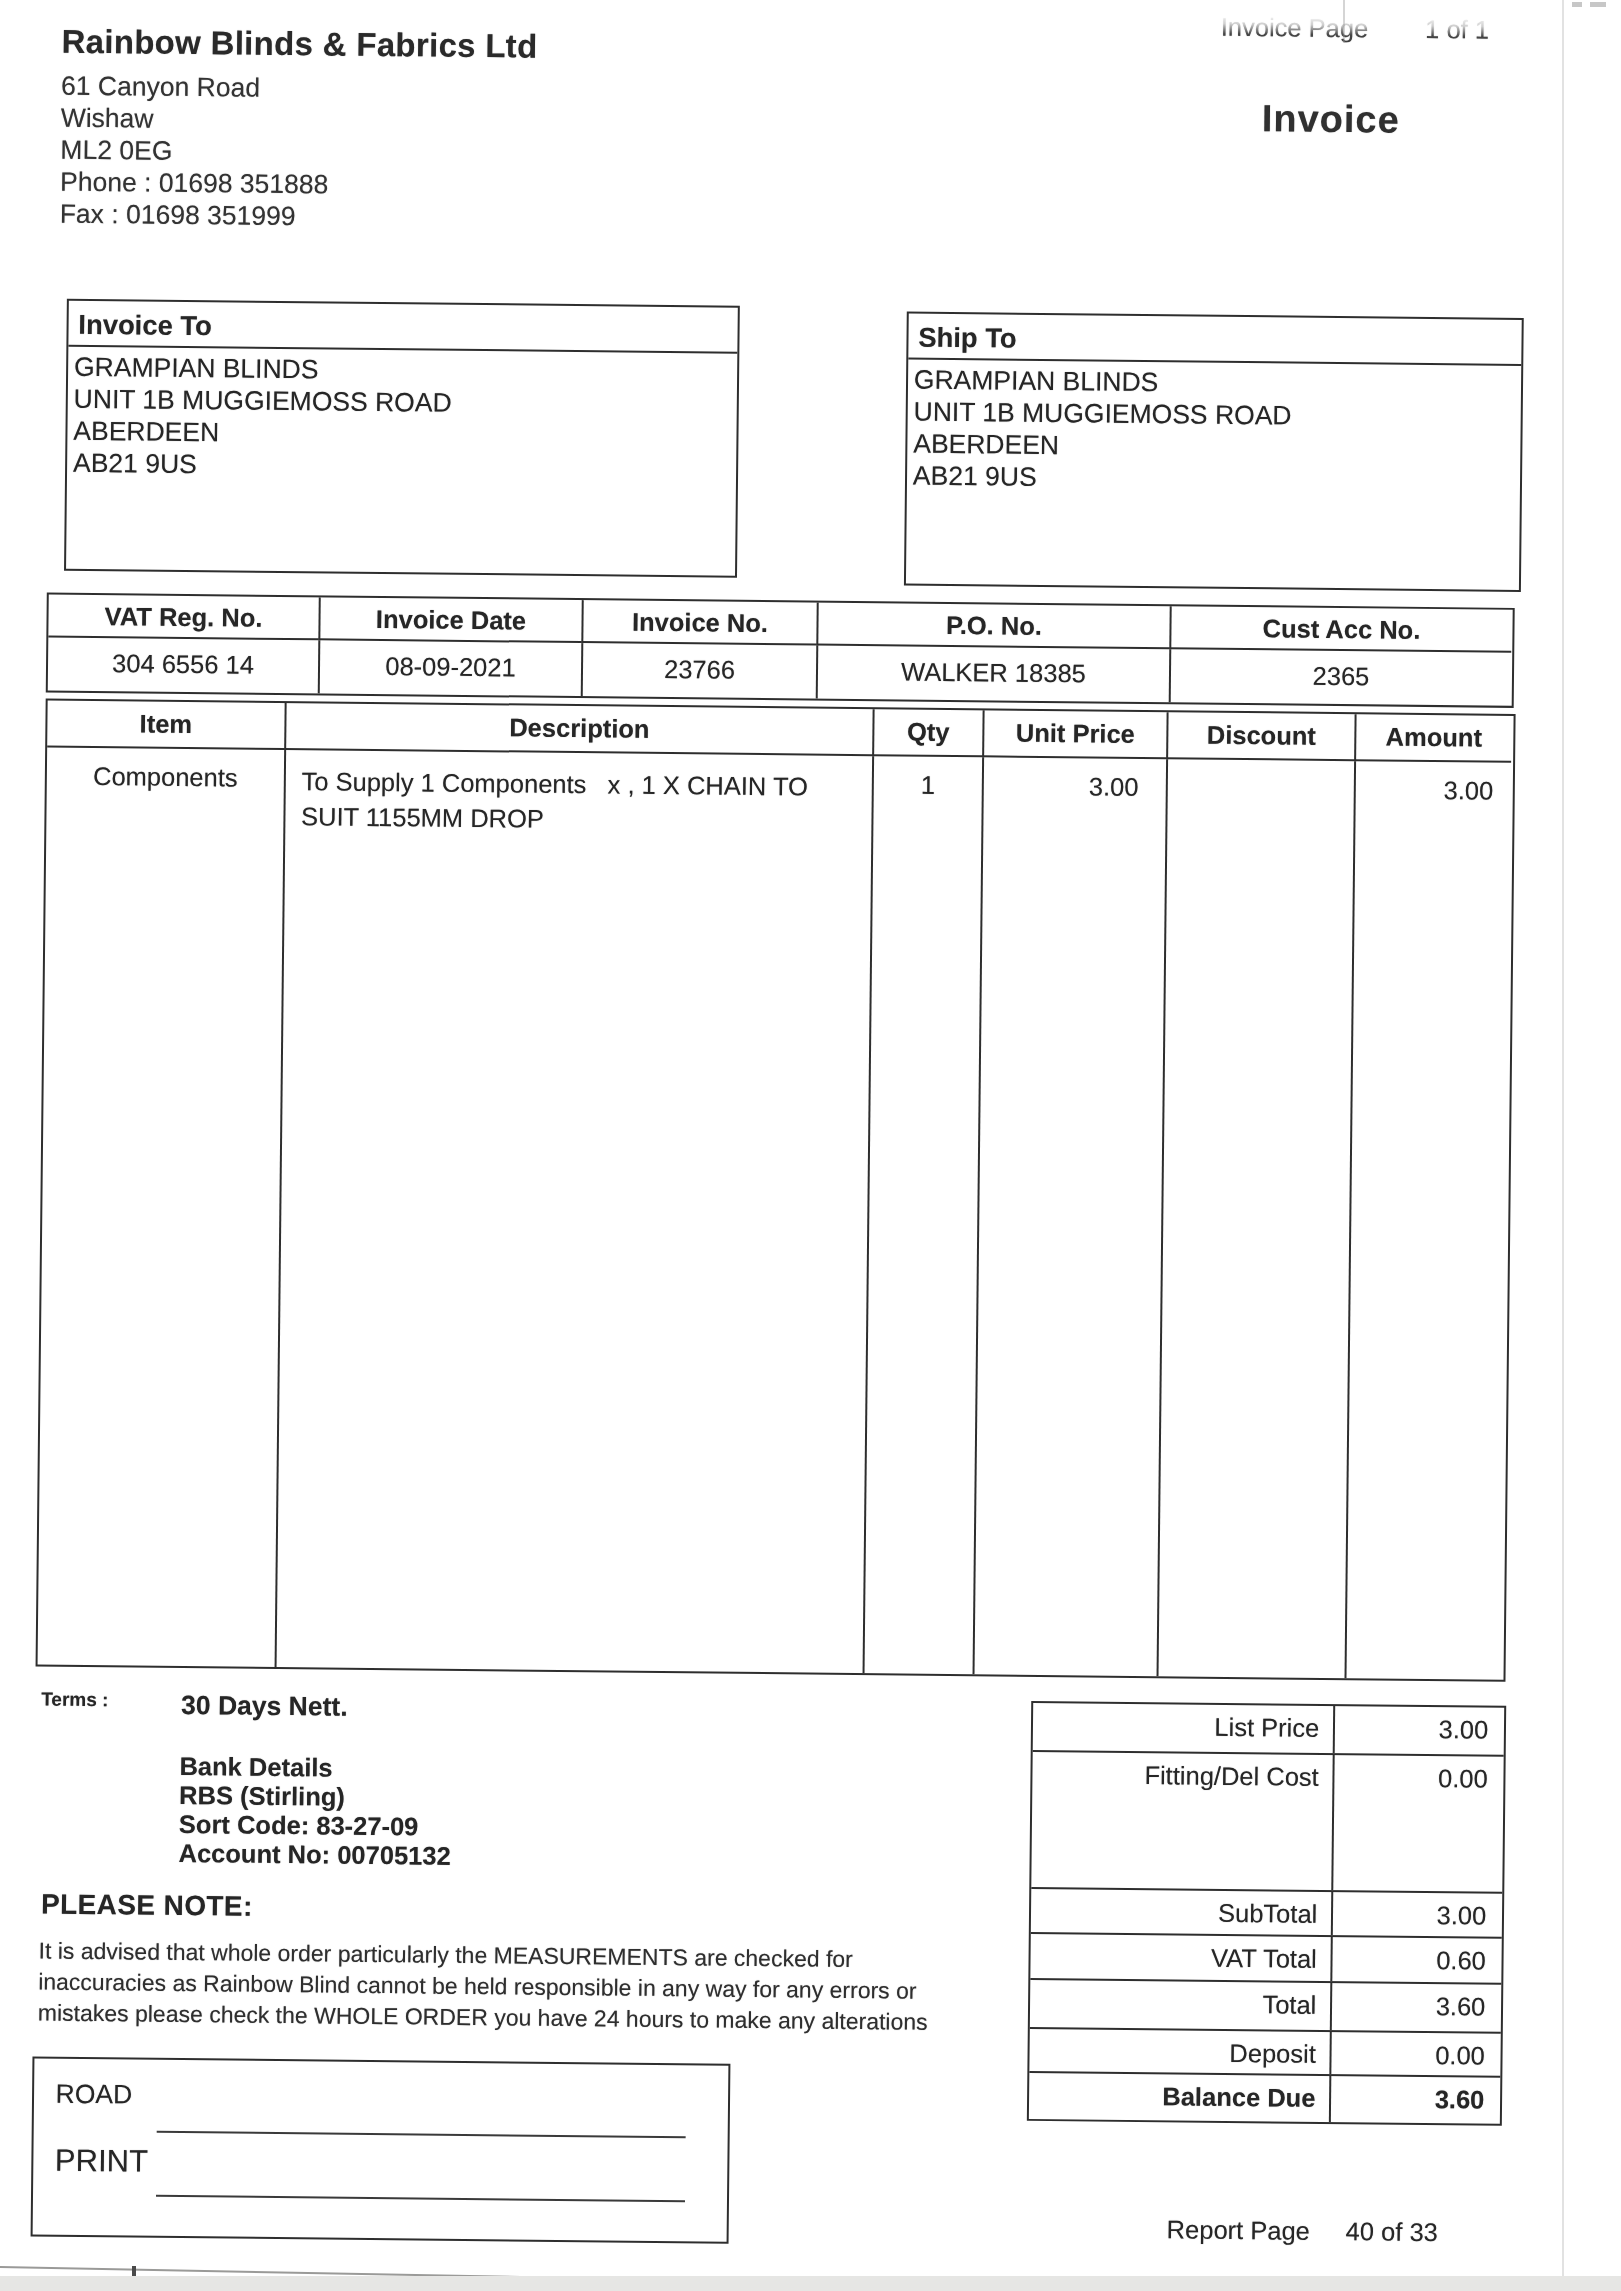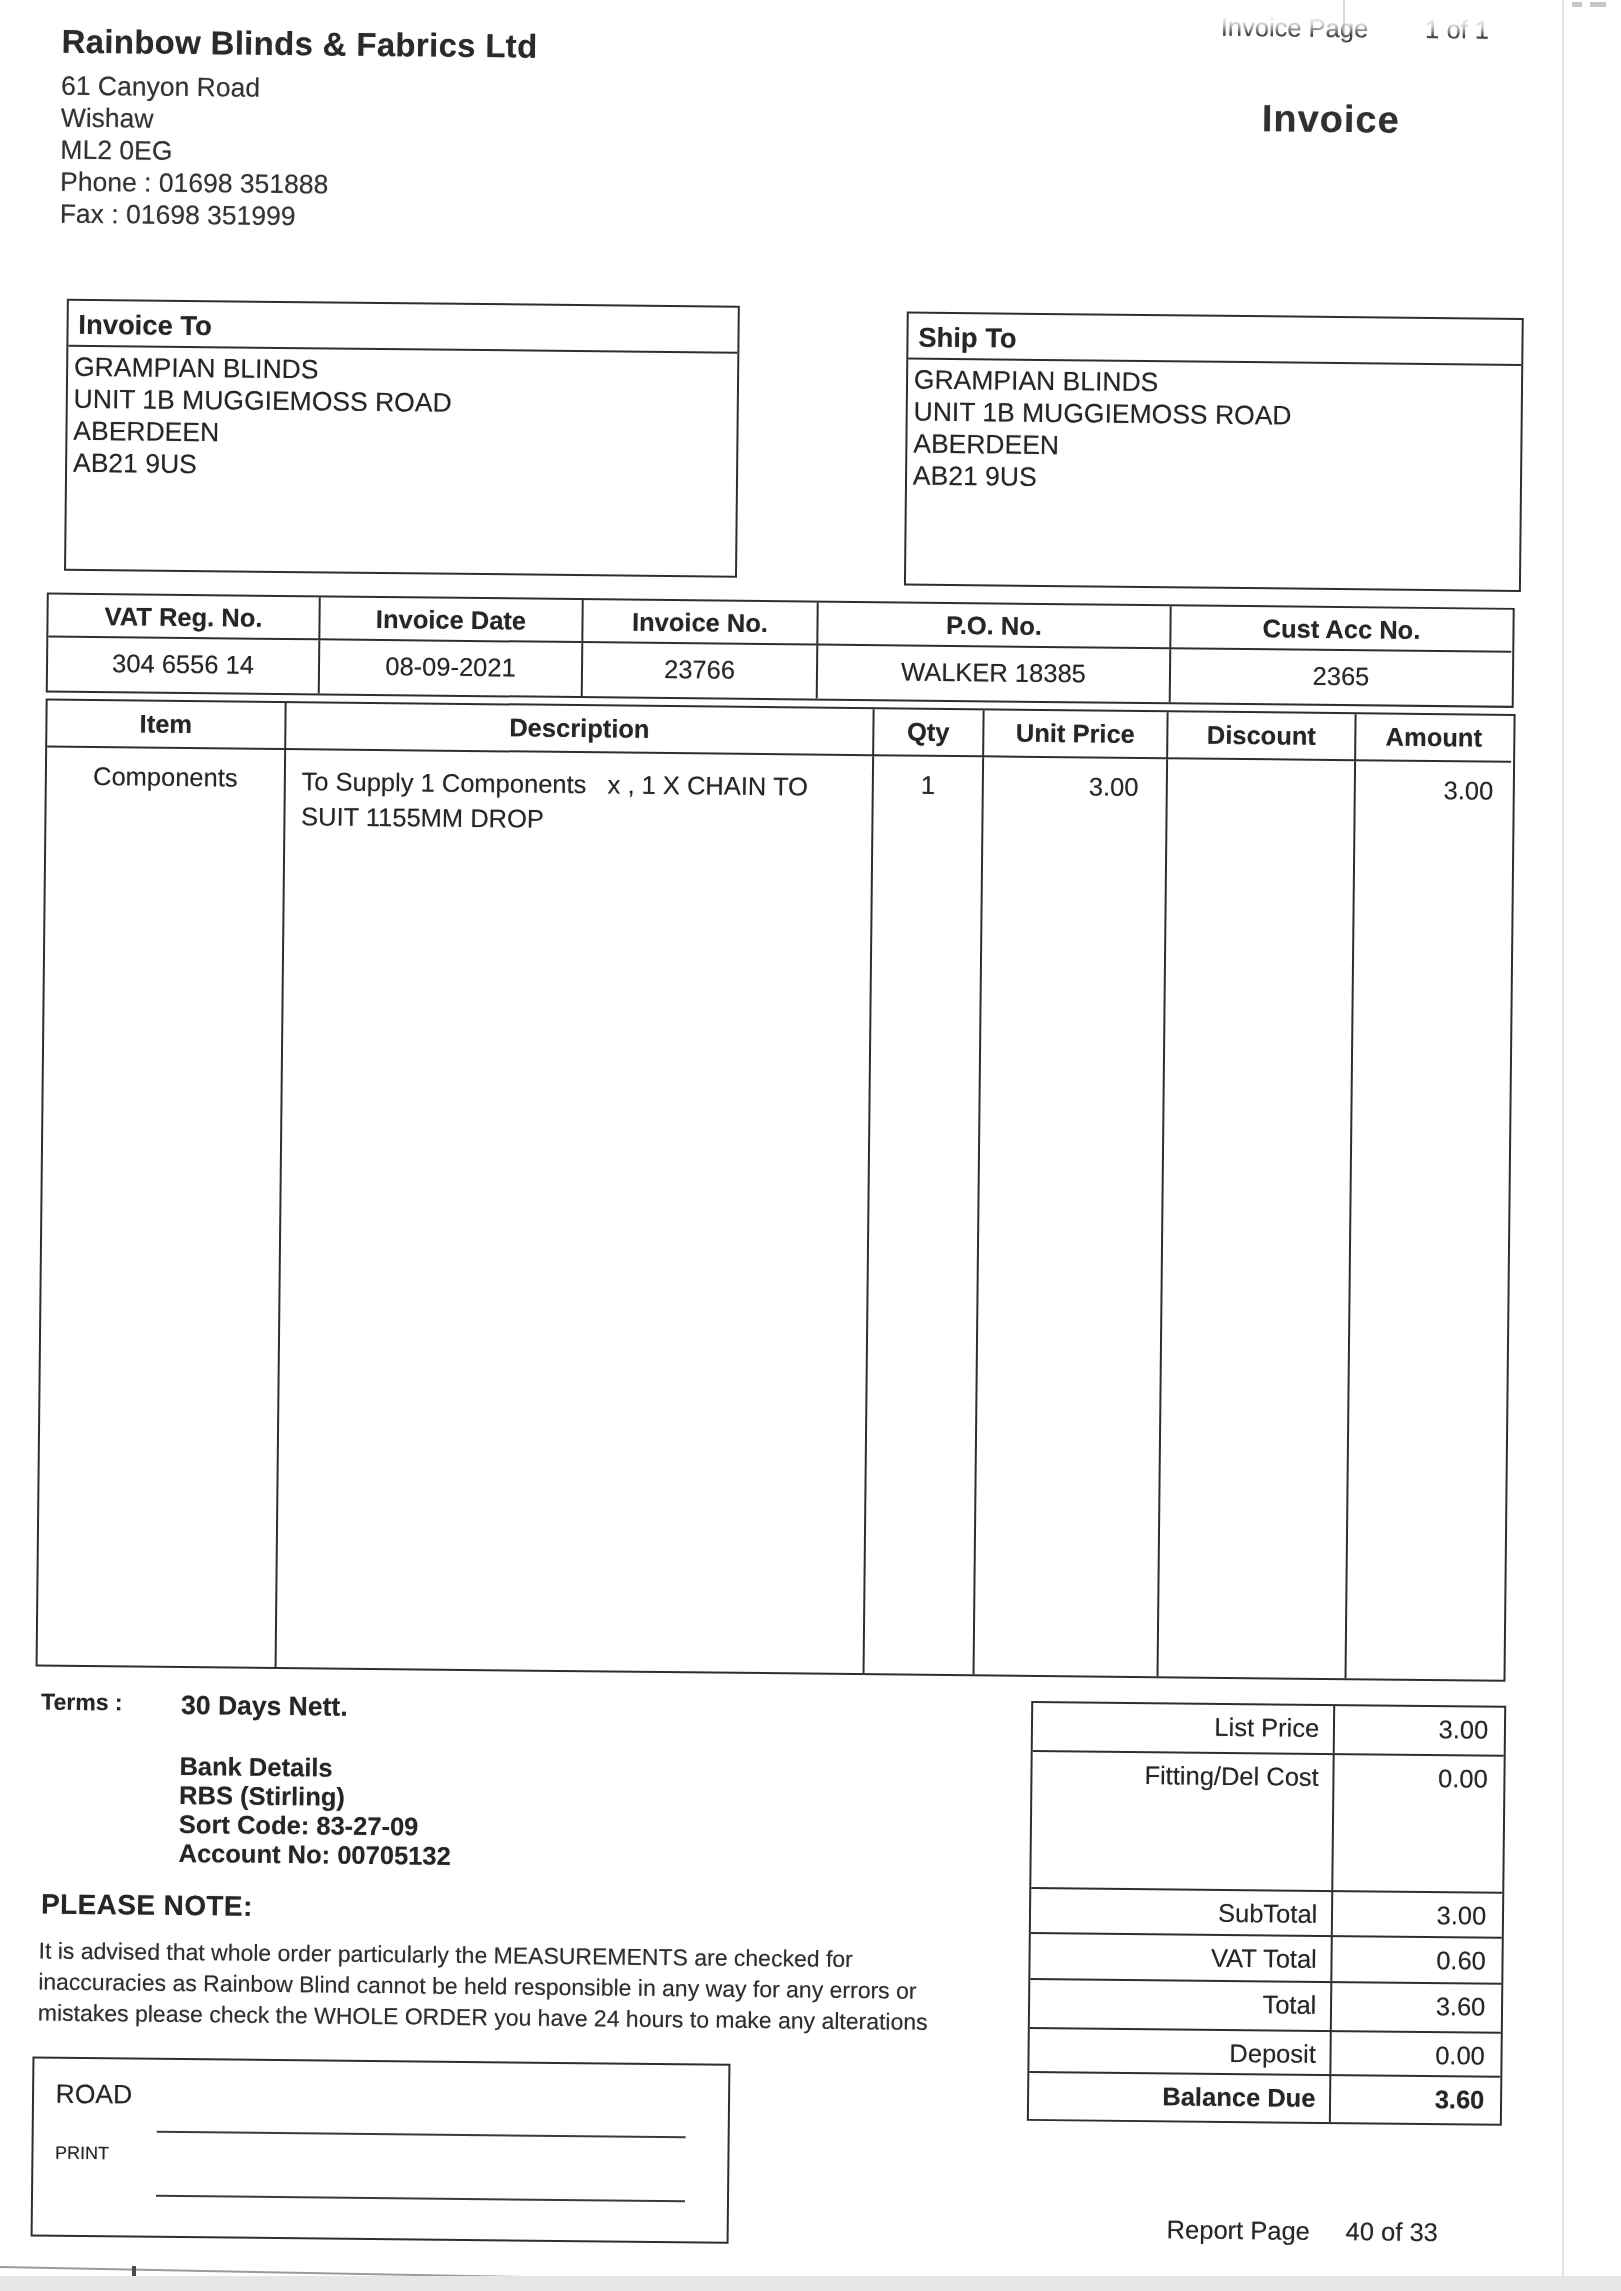--- a/index.html
+++ b/index.html
@@ -48,21 +48,21 @@
   .items>div:not(:nth-child(1)):not(:nth-child(7)){border-left:2px solid #2e2e2e;}
   .items .ih{font-weight:bold;text-align:center;border-bottom:2px solid #2e2e2e;padding-top:7.8px;}
   .items .ic{padding-top:13.7px;}
   .ic.c-item{text-align:center;}
   .ic.c-desc{padding-left:15.7px;padding-right:9.8px;white-space:pre-wrap;line-height:35px;}
   .ic.c-qty{text-align:center;}
   .ic.c-unit{text-align:right;padding-right:27.4px;}
   .ic.c-amt{text-align:right;padding-right:17.6px;}
 
   
-  .terms-label{left:59px;top:1688px;font-size:23px;font-weight:bold;}
+  .terms-label{left:59px;top:1688px;font-size:19px;font-weight:bold;}
   .terms-value{left:199px;top:1688px;font-size:26.5px;font-weight:bold;}
   .bank{left:198px;top:1750px;font-size:25.5px;font-weight:bold;line-height:29px;}
   .note-title{left:61px;top:1888px;font-size:28px;font-weight:bold;letter-spacing:0.4px;}
   .note-body{left:59px;top:1935px;width:990px;font-size:23px;line-height:31px;white-space:pre-wrap;color:#2e2e2e;}
 
   
   .totals{left:1049px;top:1690px;width:475px;border:2.9px solid #2e2e2e;}
   .trow{display:flex;}
   .trow + .trow{border-top:2px solid #2e2e2e;}
   .trow .tl{width:302px;border-right:2px solid #2e2e2e;text-align:right;
@@ -72,21 +72,21 @@
   .trow:nth-child(2){height:137px;}
   .trow:nth-child(3){height:45px;}
   .trow:nth-child(4){height:46px;}
   .trow:nth-child(5){height:49px;}
   .trow:nth-child(6){height:44px;}
   .trow:nth-child(7){height:48px;font-weight:bold;}
 
   
   .sign-box{left:54px;top:2056px;width:698px;height:180px;border:2.9px solid #2e2e2e;}
   .sign-label{position:absolute;left:21.6px;top:19.6px;font-size:26.5px;}
-  .print-label{position:absolute;left:21.6px;top:84px;font-size:18px;}
+  .print-label{position:absolute;left:21.6px;top:84px;font-size:31px;}
   .sig-line{position:absolute;left:123px;width:529px;border-top:2px solid #3a3a3a;height:0;}
   .sig-line.l1{top:71px;}
   .sig-line.l2{top:135px;}
 
   
   .report-label{left:1190px;top:2203px;font-size:25.5px;}
   .report-value{left:1369px;top:2203px;font-size:25.5px;}
 
   
   .v-streak{left:1562px;top:0;width:2px;height:2292px;background:rgba(165,165,165,0.32);}

